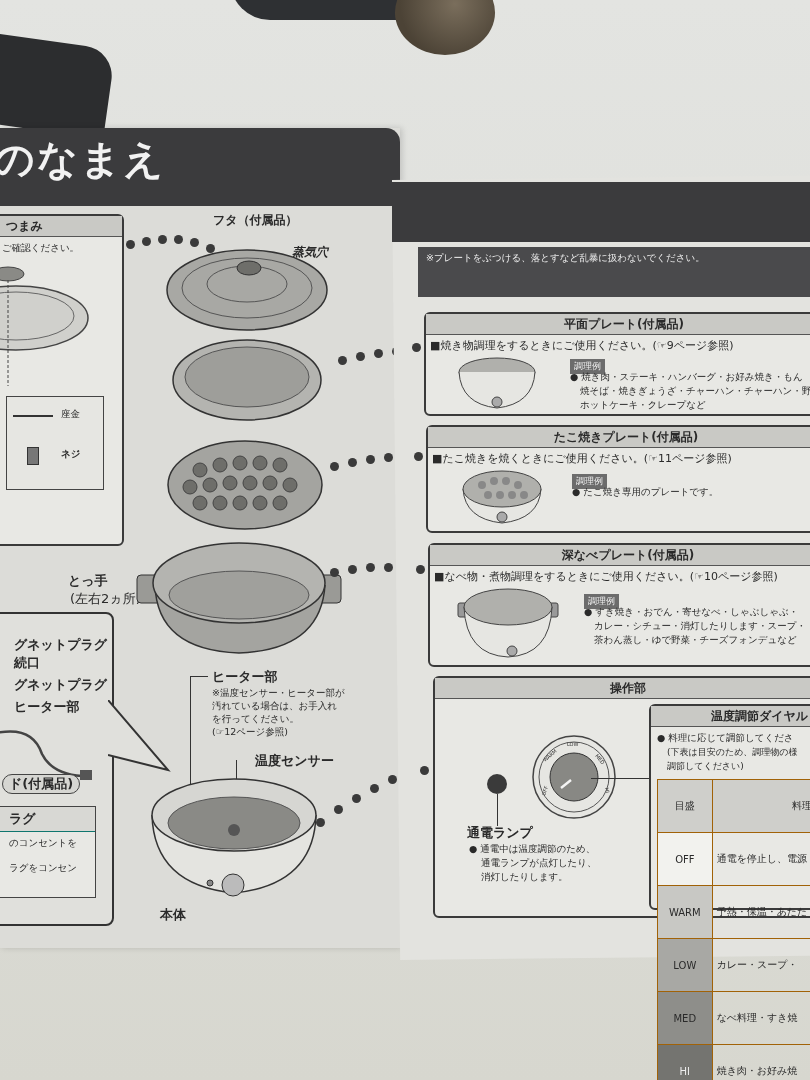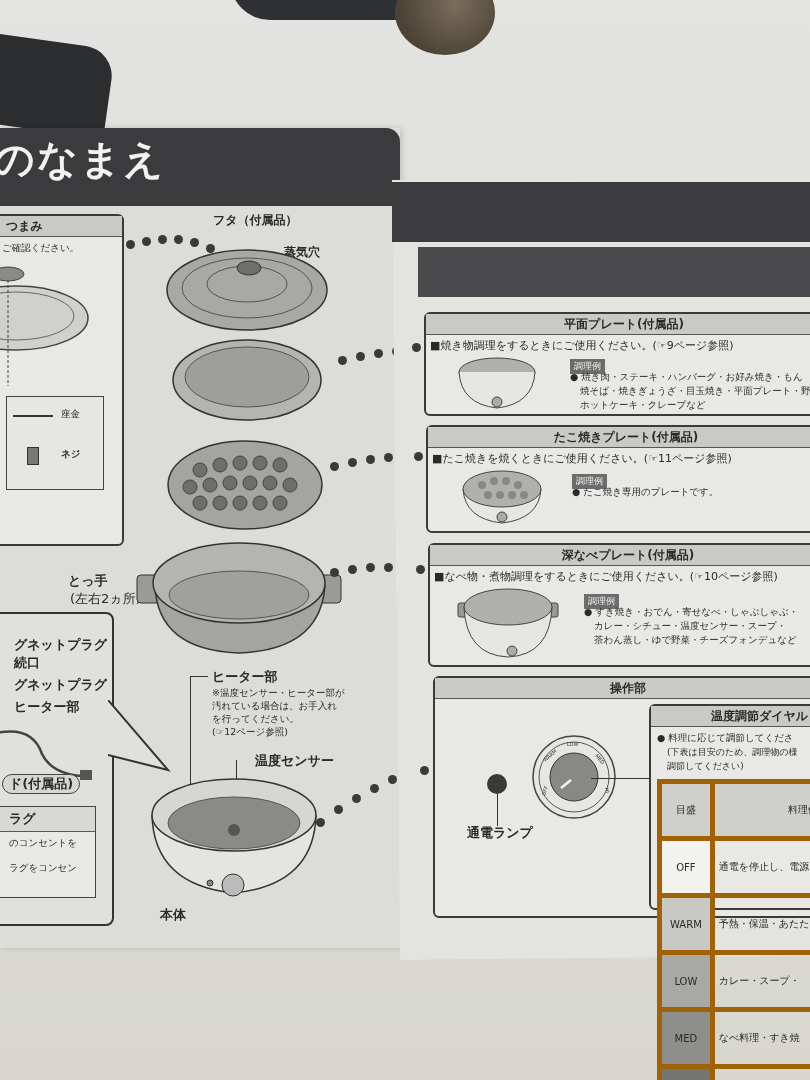--- a/index.html
+++ b/index.html
@@ -31,21 +31,21 @@
   .box{border:2px solid #3a3a3a;border-radius:6px;background:#e8e8e4;box-sizing:border-box;}
   .box-head{background:#c9c9c5;border-bottom:1px solid #555;text-align:center;
      font-size:12px;font-weight:bold;height:20px;line-height:20px;}
   .lead{font-size:11px;}
   .tag{display:inline-block;background:#6c6c6c;color:#f0f0f0;font-size:9px;padding:1px 4px;}
   .body-txt{font-size:9.5px;line-height:14px;}
   .label{font-size:13px;font-weight:bold;}
   .small{font-size:9.5px;line-height:13px;}
   .dot{position:absolute;width:9px;height:9px;border-radius:50%;background:#3a3a3a;}
   table.dial{border-collapse:collapse;font-size:10px;}
-  table.dial td{border:5px solid #a16207;height:20px;padding:16px 4px;white-space:nowrap;}
+  table.dial td{border:1px solid #a16207;height:20px;padding:16px 4px;white-space:nowrap;}
   table.dial td.k{text-align:center;width:50px;}
 </style>
 </head>
 <body>
 
 <div class="abs table-bg"></div>
 <div class="abs dark-obj-top"></div>
 <div class="abs knob-top"></div>
 <div class="abs dark-obj-left"></div>
 
@@ -64,21 +64,21 @@
   </svg>
   <div class="abs" style="left:10px;top:180px;width:96px;height:92px;border:1.5px solid #444;background:#e6e6e2;">
     <div class="abs" style="left:6px;top:18px;width:40px;height:2px;background:#333;"></div>
     <div class="abs small" style="left:54px;top:10px;font-weight:normal;">座金</div>
     <div class="abs" style="left:20px;top:50px;width:10px;height:16px;background:#777;border:1px solid #333;"></div>
     <div class="abs small" style="left:54px;top:50px;font-weight:bold;">ネジ</div>
   </div>
 </div>
 
 <div class="abs label" style="left:213px;top:212px;font-size:12px;">フタ（付属品）</div>
-<div class="abs label" style="left:284px;top:244px;font-size:12px;">蒸気穴</div>
+<div class="abs label" style="left:292px;top:244px;font-size:12px;font-style:italic;">蒸気穴</div>
 <svg class="abs" style="left:165px;top:240px" width="165" height="95">
   <ellipse cx="82" cy="50" rx="80" ry="40" fill="#a8a8a4" stroke="#333" stroke-width="1.5"></ellipse>
   <ellipse cx="82" cy="48" rx="65" ry="30" fill="none" stroke="#555"></ellipse>
   <ellipse cx="82" cy="44" rx="40" ry="18" fill="none" stroke="#555"></ellipse>
   <ellipse cx="84" cy="28" rx="12" ry="7" fill="#6e6e6a" stroke="#333"></ellipse>
 </svg>
 
 <svg class="abs" style="left:170px;top:335px" width="155" height="95">
   <ellipse cx="77" cy="45" rx="74" ry="40" fill="#b4b4b0" stroke="#333" stroke-width="1.5"></ellipse>
   <ellipse cx="77" cy="42" rx="62" ry="30" fill="#9e9e9a" stroke="#555"></ellipse>
@@ -177,36 +177,37 @@
 <div class="dot" style="left:384px;top:563px"></div>
 <div class="dot" style="left:316px;top:818px"></div>
 <div class="dot" style="left:334px;top:805px"></div>
 <div class="dot" style="left:352px;top:794px"></div>
 <div class="dot" style="left:370px;top:784px"></div>
 <div class="dot" style="left:388px;top:775px"></div>
 
 <div class="abs page-right"></div>
 <div class="abs right-band"></div>
 <div class="abs notice">
+  <div>※プレートをぶつける、落とすなど乱暴に扱わないでください。</div>
 </div>
 
 <div class="abs box" style="left:424px;top:312px;width:400px;height:104px;">
   <div class="box-head">平面プレート(付属品)</div>
   <div class="lead" style="padding:3px 4px;">■焼き物調理をするときにご使用ください。(☞9ページ参照)</div>
   <svg class="abs" style="left:30px;top:40px" width="82" height="58">
     <ellipse cx="41" cy="18" rx="38" ry="14" fill="#b0b0ac" stroke="#444"></ellipse>
     <path d="M3 18 Q5 50 41 54 Q77 50 79 18" fill="#e6e6e2" stroke="#444"></path>
     <circle cx="41" cy="48" r="5" fill="#aaa" stroke="#444"></circle>
   </svg>
   <div class="abs" style="left:144px;top:40px;">
     <span class="tag">調理例</span>
   </div>
   <div class="abs body-txt" style="left:144px;top:56px;white-space:nowrap;">
     <div>● 焼き肉・ステーキ・ハンバーグ・お好み焼き・もん</div>
-    <div style="padding-left:10px">焼そば・焼きぎょうざ・目玉焼き・平面プレート・野</div>
+    <div style="padding-left:10px">焼そば・焼きぎょうざ・チャーハン・チャーハン・野</div>
     <div style="padding-left:10px">ホットケーキ・クレープなど</div>
   </div>
 </div>
 
 <div class="abs box" style="left:426px;top:425px;width:400px;height:108px;">
   <div class="box-head">たこ焼きプレート(付属品)</div>
   <div class="lead" style="padding:3px 4px;">■たこ焼きを焼くときにご使用ください。(☞11ページ参照)</div>
   <svg class="abs" style="left:32px;top:40px" width="84" height="60">
     <path d="M3 22 Q5 52 42 56 Q79 52 81 22" fill="#e6e6e2" stroke="#444"></path>
     <ellipse cx="42" cy="22" rx="39" ry="18" fill="#b0b0ac" stroke="#444"></ellipse>
@@ -236,36 +237,41 @@
     <rect x="92" y="18" width="10" height="14" rx="2" fill="#999" stroke="#444"></rect>
     <path d="M8 22 Q10 70 52 72 Q94 70 96 22" fill="#e6e6e2" stroke="#444"></path>
     <ellipse cx="52" cy="22" rx="44" ry="18" fill="#b0b0ac" stroke="#444"></ellipse>
     <circle cx="56" cy="66" r="5" fill="#aaa" stroke="#444"></circle>
   </svg>
   <div class="abs" style="left:154px;top:44px;">
     <span class="tag">調理例</span>
   </div>
   <div class="abs body-txt" style="left:154px;top:60px;white-space:nowrap;">
     <div>● すき焼き・おでん・寄せなべ・しゃぶしゃぶ・</div>
-    <div style="padding-left:10px">カレー・シチュー・温度センサー・スープ・</div>
+    <div style="padding-left:10px">カレー・シチュー・消灯したりします・スープ・</div>
     <div style="padding-left:10px">茶わん蒸し・ゆで野菜・チーズフォンデュなど</div>
   </div>
 </div>
 
 <div class="dot" style="left:412px;top:343px"></div>
 <div class="dot" style="left:414px;top:452px"></div>
 <div class="dot" style="left:416px;top:565px"></div>
 <div class="dot" style="left:420px;top:766px"></div>
 
 <div class="abs box" style="left:433px;top:676px;width:390px;height:242px;">
   <div class="box-head">操作部</div>
 
   <div class="abs" style="left:52px;top:96px;width:20px;height:20px;border-radius:50%;background:#3a3a3a;"></div>
   <div class="abs" style="left:62px;top:116px;width:1px;height:32px;background:#333;"></div>
   <div class="abs label" style="left:32px;top:146px;font-size:13px;">通電ランプ</div>
+  <div class="abs body-txt" style="left:34px;top:164px;">
+    <div>● 通電中は温度調節のため、</div>
+    <div style="padding-left:12px">通電ランプが点灯したり、</div>
+    <div style="padding-left:12px">消灯したりします。</div>
+  </div>
 
   <svg class="abs" style="left:96px;top:56px" width="86" height="86">
     <circle cx="43" cy="43" r="41" fill="#e6e6e2" stroke="#444" stroke-width="1.5"></circle>
     <circle cx="43" cy="43" r="35" fill="none" stroke="#555"></circle>
     <circle cx="43" cy="43" r="24" fill="#888884" stroke="#333"></circle>
     <line x1="30" y1="54" x2="40" y2="46" stroke="#f4f4f4" stroke-width="2.5"></line>
     <text x="14" y="62" font-size="5" fill="#333" transform="rotate(-70 14 62)">OFF</text>
     <text x="14" y="28" font-size="5" fill="#333" transform="rotate(-40 14 28)">WARM</text>
     <text x="36" y="12" font-size="5" fill="#333">LOW</text>
     <text x="64" y="22" font-size="5" fill="#333" transform="rotate(50 64 22)">MED</text>

